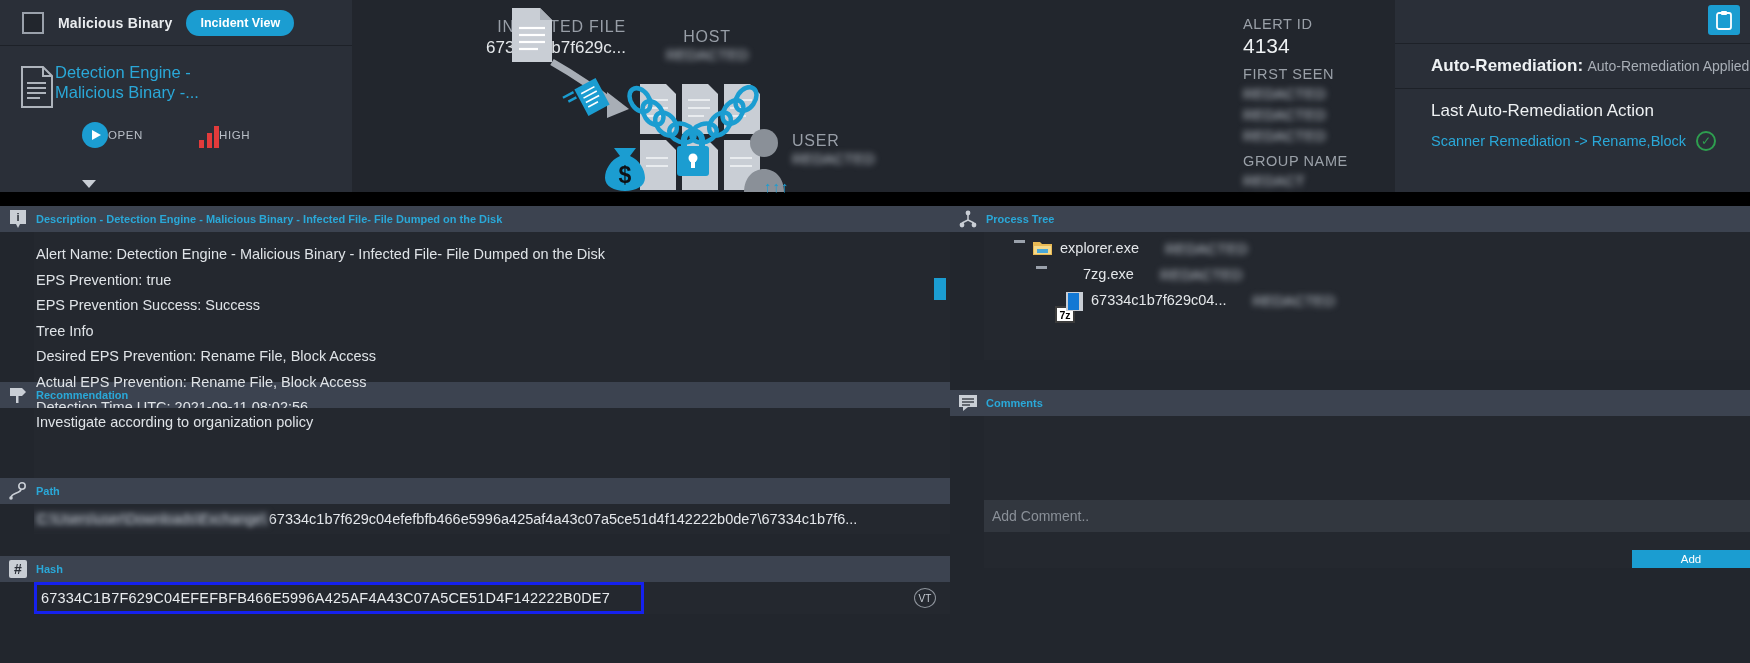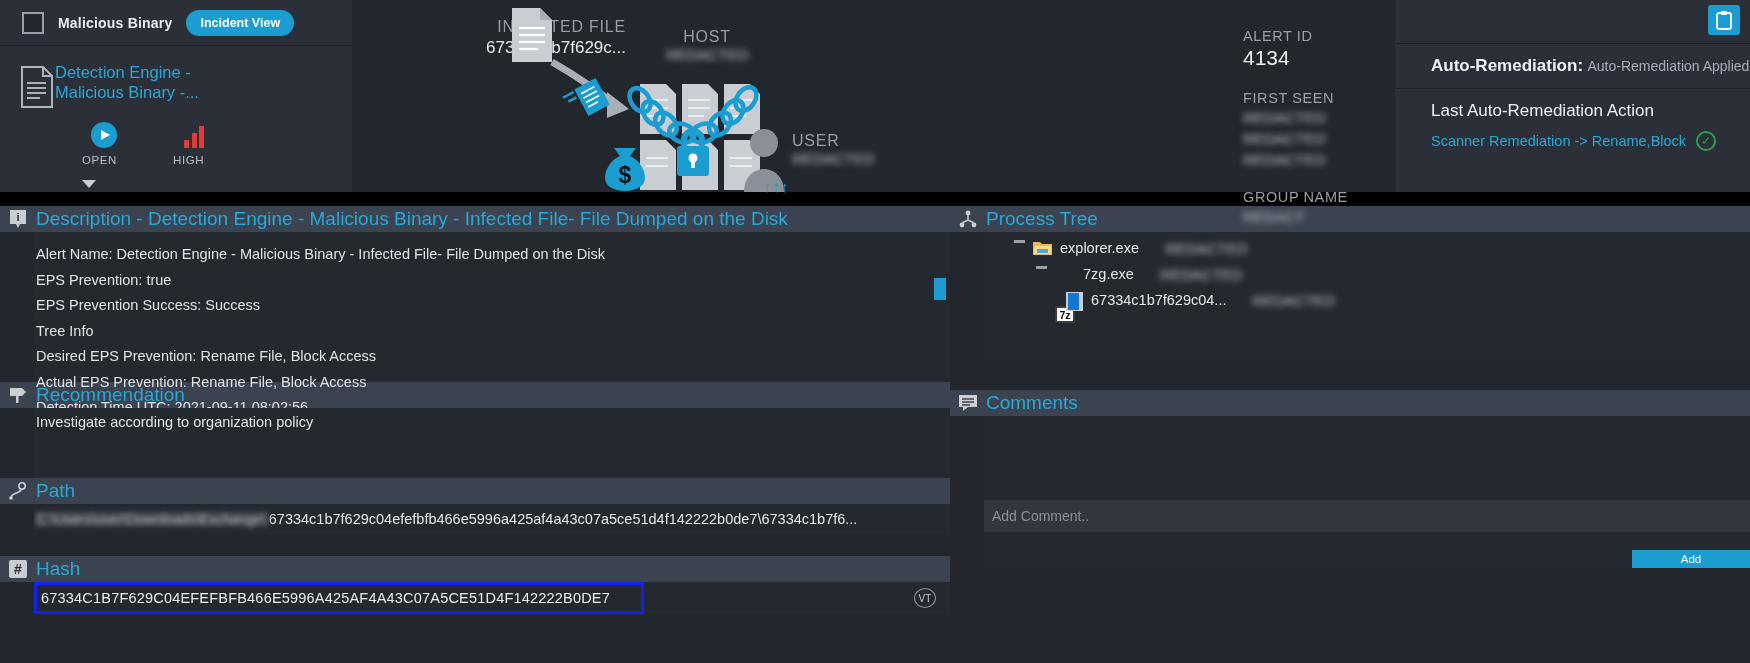--- a/index.html
+++ b/index.html
@@ -30,21 +30,21 @@
     background: #1b9dd1; color: #fff; border: none; border-radius: 14px;
     font-size: 12.5px; font-weight: bold; padding: 6px 14px; cursor: pointer;
     font-family: "Liberation Sans", sans-serif; white-space: nowrap;
   }
   .left-body { display: flex; padding: 16px 0 0 20px; gap: 1px; }
   .doc-icon { width: 34px; height: 42px; flex: none; margin-top: 4px; }
   .engine-name {
     color: #2aa8d8; font-size: 16.5px; line-height: 20px; width: 190px;
   }
   .status-row { display: flex; gap: 56px; padding-left: 82px; margin-top: 14px; }
-  .status-item { display: flex; flex-direction: column; align-items: flex-end; gap: 6px; }
+  .status-item { display: flex; flex-direction: row; align-items: center; }
   .play-circle {
     width: 26px; height: 26px; border-radius: 50%; background: #1b9dd1;
     display: flex; align-items: center; justify-content: center;
   }
   .play-tri {
     width: 0; height: 0; border-left: 9px solid #fff;
     border-top: 5.5px solid transparent; border-bottom: 5.5px solid transparent;
     margin-left: 3px;
   }
   .bars { display: flex; align-items: flex-end; gap: 2.5px; height: 26px; }
@@ -70,21 +70,21 @@
   .host-block .cap { font-size: 16px; color: #989ea7; letter-spacing: .8px; }
   .blur { display: inline-block; filter: blur(3.2px); color: #aeb4bc; font-size: 15px;
           background: linear-gradient(90deg,#767d86,#aab0b8,#5d646d,#9aa1a9);
           -webkit-background-clip: text; background-clip: text; }
   .user-block { position: absolute; left: 440px; top: 132px; }
   .user-block .cap { font-size: 16px; color: #989ea7; letter-spacing: .8px; }
   .arrows-up { position: absolute; left: 412px; top: 178px; color: #1b9dd1; font-size: 15px; letter-spacing: 1px; }
 
   
   .alert-col { width: 160px; background: #22262d; padding: 8px 0 0 8px; flex: none; }
-  .alert-col .cap { font-size: 14.5px; color: #9aa0a8; letter-spacing: .6px; margin-top: 20px; }
+  .alert-col .cap { font-size: 14.5px; color: #9aa0a8; letter-spacing: .6px; margin-top: 8px; }
   .alert-col .big { font-size: 21px; color: #eef1f3; margin-top: 2px; }
   .alert-col .bl { margin-top: 3px; }
 
   
   .rem-col { width: 355px; background: #2a2f38; flex: none; display:flex; flex-direction: column; }
   .rem-top { height: 44px; border-bottom: 1px solid #1d2128; position: relative; }
   .clipboard-btn {
     position: absolute; right: 10px; top: 5px; width: 32px; height: 30px;
     background: #1b9dd1; border-radius: 3px; display: flex; align-items: center; justify-content: center;
   }
@@ -105,21 +105,21 @@
 
   
   .bottom { display: flex; width: 1750px; height: 457px; background: #22262d; }
   .bl-col { width: 950px; flex: none; }
   .br-col { flex: 1; }
 
   .sec-head {
     display: flex; align-items: center; gap: 8px; background: #3c4350;
     padding: 3px 0 3px 8px; height: 26px;
   }
-  .sec-head .t { color: #2aa8d8; font-size: 19px; font-weight: normal; }
+  .sec-head .t { color: #2aa8d8; font-size: 11px; font-weight: bold; }
   .sec-icon { width: 20px; height: 20px; flex: none; }
   .panel { background: #24282f; margin-left: 34px; position: relative; }
   .panel-line { font-size: 14.5px; color: #dfe3e7; padding: 2px 0 2px 2px; line-height: 21.5px; }
 
   #desc-panel { height: 150px; padding-top: 10px; }
   #rec-panel { height: 70px; padding-top: 2px; }
   #path-panel { height: 30px; display: flex; align-items: center; overflow: hidden; white-space: nowrap; }
   .path-blur {
     filter: blur(2.6px); color: #b7bdc5; font-size: 14px; background: #3a3f48;
     padding: 0 3px;

